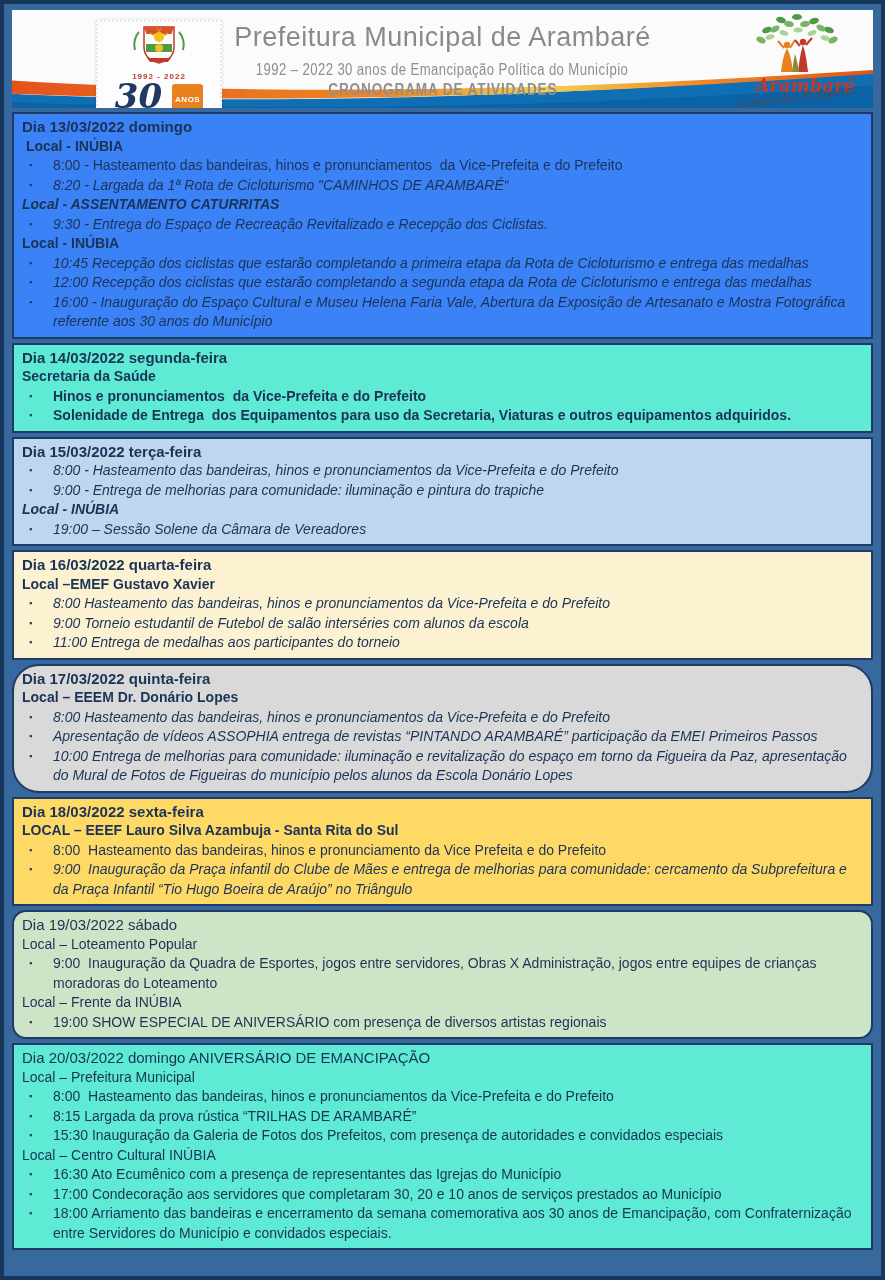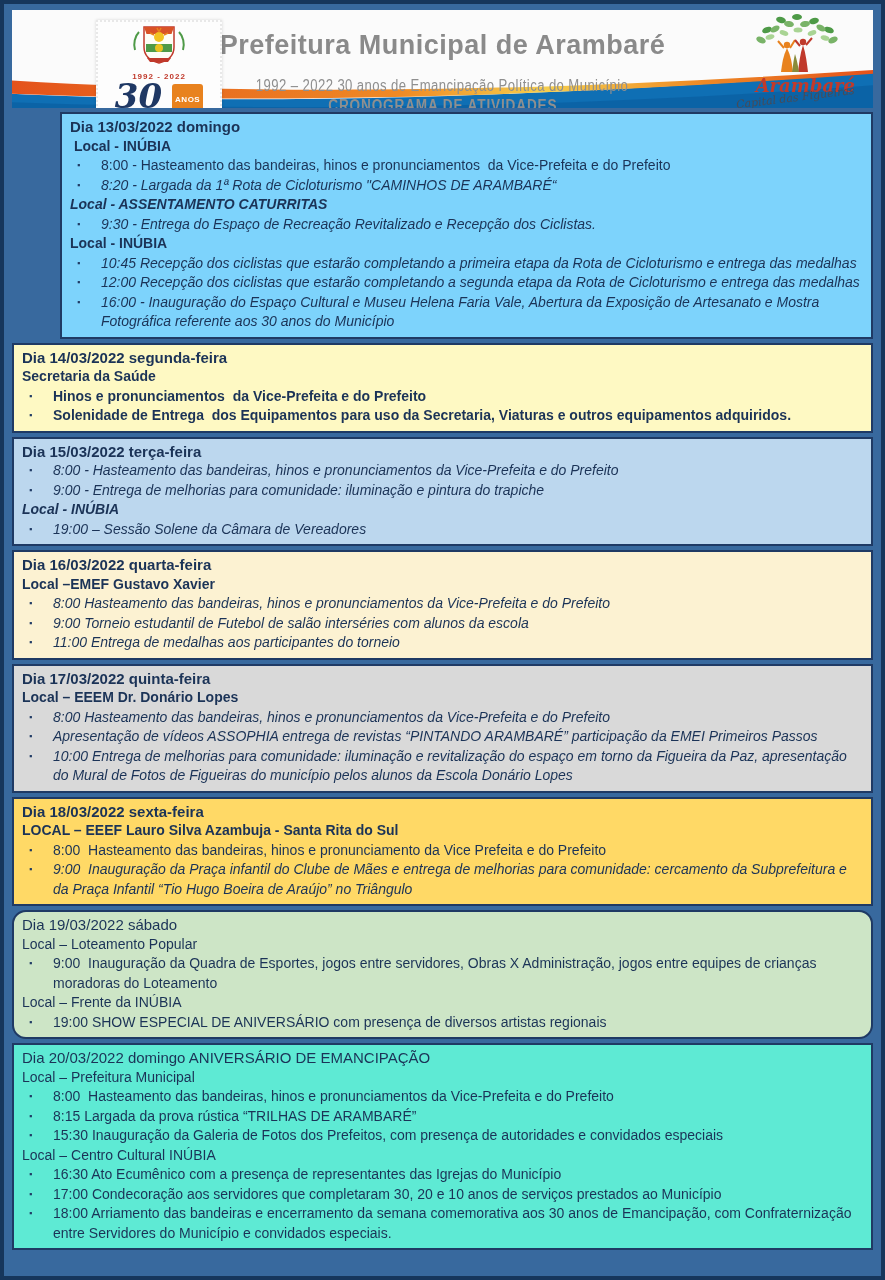--- a/index.html
+++ b/index.html
@@ -2,21 +2,21 @@
 <html><head>
 <meta charset="utf-8">
 <style>
   html,body{margin:0;padding:0;background:#16365C;}
   .page{width:885px;height:1280px;box-sizing:border-box;background:#16365C;padding:4px;font-family:"Liberation Sans",sans-serif;}
   .frame{height:100%;box-sizing:border-box;background:#38699E;padding:6px 8px;display:flex;flex-direction:column;gap:4px;overflow:hidden;}
 
   
   .header{position:relative;background:#FBFBFB;flex:0 0 98px;overflow:hidden;}
   .header-titles{position:absolute;top:4px;left:0;right:0;text-align:center;color:#8A8A8A;z-index:2;}
-  .header-title{margin:16px;font-size:27px;font-weight:bold;color:#8A8A8A;letter-spacing:.5px;line-height:30px;}
+  .header-title{margin:8px;font-size:27px;font-weight:normal;color:#8A8A8A;letter-spacing:.5px;line-height:30px;}
   .header-sub{display:inline-block;font-size:16px;color:#8F8F8F;transform:scaleX(.82);transform-origin:center;line-height:20px;letter-spacing:.5px;}
   .header-sub2{display:block;text-align:center;text-decoration:underline;}
   .header-sub2 span{display:inline-block;font-size:16px;color:#8F8F8F;transform:scaleX(.85);letter-spacing:1px;font-weight:bold;line-height:19px;}
   .wave{position:absolute;left:0;right:0;bottom:0;height:40px;width:100%;z-index:1;}
 
   .stamp{position:absolute;left:84px;top:10px;width:126px;height:94px;background:#FDFDFD;z-index:3;text-align:center;
          box-shadow:0 0 3px rgba(0,0,0,.15);border:2px dotted #E8E8E8;box-sizing:border-box;padding-top:2px;}
   .stamp-years{font-size:8px;color:#C0392B;font-weight:bold;letter-spacing:1px;line-height:9px;}
   .stamp-row{line-height:30px;}
   .stamp-30{font-size:34px;font-weight:bold;color:#1F3864;font-family:"DejaVu Serif",serif;font-style:italic;}
@@ -115,53 +115,53 @@
             <stop offset="1" stop-color="#E4521B"></stop>
           </linearGradient>
         </defs>
         <path d="M0,27 C200,37 460,37 885,5 L885,42 L0,42 Z" fill="#0F6FB4"></path>
         <path d="M0,36 C280,46 580,42 885,18 L885,42 L0,42 Z" fill="#0A5A9A" opacity="0.55"></path>
         <path d="M0,13 L0,27 C240,37 520,33 885,6 L885,2 C520,27 240,28 0,13 Z" fill="url(#og)"></path>
       </svg>
     </header>
 
     <main id="schedule">
-        <section class="day" style="background: #7dd3fc; margin-left: 48px;">
+        <section class="day" style="background: #3b82f6;">
           <div class="line title b"><span>Dia 13/03/2022 domingo</span></div>
           <div class="line loc b"><span> Local - INÚBIA</span></div>
           <div class="line bullet"><span class="bm">▪</span><span class="bt ">8:00 - Hasteamento das bandeiras, hinos e pronunciamentos  da Vice-Prefeita e do Prefeito</span></div>
           <div class="line bullet"><span class="bm">▪</span><span class="bt i">8:20 - Largada da 1ª Rota de Cicloturismo "CAMINHOS DE ARAMBARÉ“</span></div>
           <div class="line loc bi"><span>Local - ASSENTAMENTO CATURRITAS</span></div>
           <div class="line bullet"><span class="bm">▪</span><span class="bt i">9:30 - Entrega do Espaço de Recreação Revitalizado e Recepção dos Ciclistas.</span></div>
           <div class="line loc b"><span>Local - INÚBIA</span></div>
           <div class="line bullet"><span class="bm">▪</span><span class="bt i">10:45 Recepção dos ciclistas que estarão completando a primeira etapa da Rota de Cicloturismo e entrega das medalhas</span></div>
           <div class="line bullet"><span class="bm">▪</span><span class="bt i">12:00 Recepção dos ciclistas que estarão completando a segunda etapa da Rota de Cicloturismo e entrega das medalhas</span></div>
           <div class="line bullet"><span class="bm">▪</span><span class="bt i">16:00 - Inauguração do Espaço Cultural e Museu Helena Faria Vale, Abertura da Exposição de Artesanato e Mostra Fotográfica referente aos 30 anos do Município</span></div>
         </section>
-        <section class="day" style="background: #fef9c3;">
+        <section class="day" style="background: #5eead4;">
           <div class="line title b"><span>Dia 14/03/2022 segunda-feira</span></div>
           <div class="line loc b"><span>Secretaria da Saúde</span></div>
           <div class="line bullet"><span class="bm">▪</span><span class="bt b">Hinos e pronunciamentos  da Vice-Prefeita e do Prefeito</span></div>
           <div class="line bullet"><span class="bm">▪</span><span class="bt b">Solenidade de Entrega  dos Equipamentos para uso da Secretaria, Viaturas e outros equipamentos adquiridos.</span></div>
         </section>
         <section class="day" style="background: rgb(188, 215, 238);">
           <div class="line title b"><span>Dia 15/03/2022 terça-feira</span></div>
           <div class="line bullet"><span class="bm">▪</span><span class="bt i">8:00 - Hasteamento das bandeiras, hinos e pronunciamentos da Vice-Prefeita e do Prefeito</span></div>
           <div class="line bullet"><span class="bm">▪</span><span class="bt i">9:00 - Entrega de melhorias para comunidade: iluminação e pintura do trapiche</span></div>
           <div class="line loc bi"><span>Local - INÚBIA</span></div>
           <div class="line bullet"><span class="bm">▪</span><span class="bt i">19:00 – Sessão Solene da Câmara de Vereadores</span></div>
         </section>
         <section class="day" style="background: rgb(252, 242, 210);">
           <div class="line title b"><span>Dia 16/03/2022 quarta-feira</span></div>
           <div class="line loc b"><span>Local –EMEF Gustavo Xavier</span></div>
           <div class="line bullet"><span class="bm">▪</span><span class="bt i">8:00 Hasteamento das bandeiras, hinos e pronunciamentos da Vice-Prefeita e do Prefeito</span></div>
           <div class="line bullet"><span class="bm">▪</span><span class="bt i">9:00 Torneio estudantil de Futebol de salão interséries com alunos da escola</span></div>
           <div class="line bullet"><span class="bm">▪</span><span class="bt i">11:00 Entrega de medalhas aos participantes do torneio</span></div>
         </section>
-        <section class="day" style="background: rgb(217, 217, 217);">
+        <section class="day" style="background: rgb(217, 217, 217); border-radius: 27px;">
           <div class="line title b"><span>Dia 17/03/2022 quinta-feira</span></div>
           <div class="line loc b"><span>Local – EEEM Dr. Donário Lopes</span></div>
           <div class="line bullet"><span class="bm">▪</span><span class="bt i">8:00 Hasteamento das bandeiras, hinos e pronunciamentos da Vice-Prefeita e do Prefeito</span></div>
           <div class="line bullet"><span class="bm">▪</span><span class="bt i">Apresentação de vídeos ASSOPHIA entrega de revistas “PINTANDO ARAMBARÉ” participação da EMEI Primeiros Passos</span></div>
           <div class="line bullet"><span class="bm">▪</span><span class="bt i">10:00 Entrega de melhorias para comunidade: iluminação e revitalização do espaço em torno da Figueira da Paz, apresentação do Mural de Fotos de Figueiras do município pelos alunos da Escola Donário Lopes</span></div>
         </section>
         <section class="day" style="background: rgb(255, 217, 102);">
           <div class="line title b"><span>Dia 18/03/2022 sexta-feira</span></div>
           <div class="line loc b"><span>LOCAL – EEEF Lauro Silva Azambuja - Santa Rita do Sul</span></div>
           <div class="line bullet"><span class="bm">▪</span><span class="bt ">8:00  Hasteamento das bandeiras, hinos e pronunciamento da Vice Prefeita e do Prefeito</span></div>

